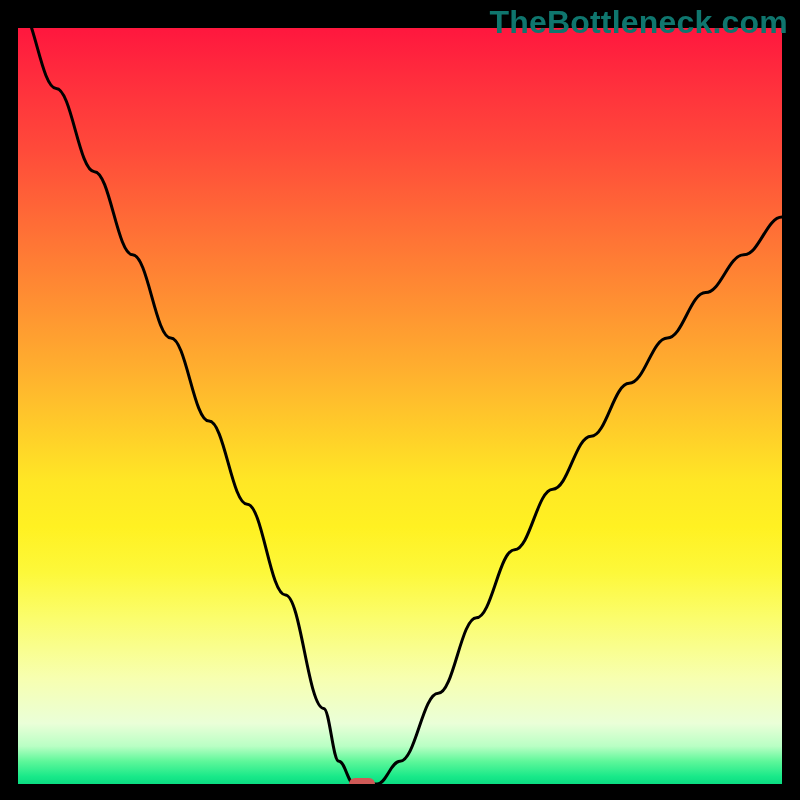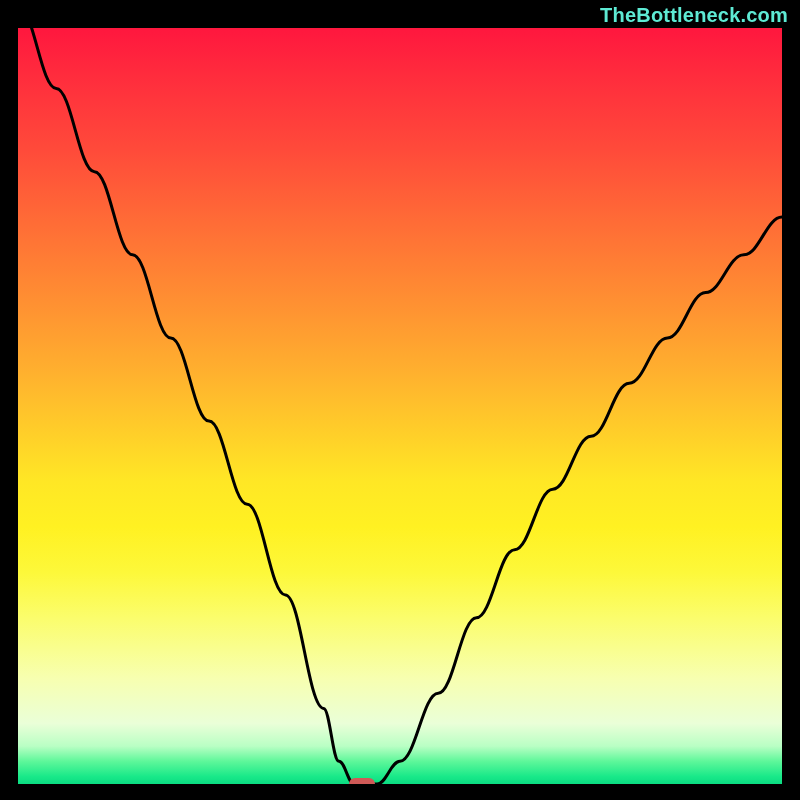--- a/index.html
+++ b/index.html
@@ -14,22 +14,22 @@
   .stage {
     position: relative;
     width: 800px;
     height: 800px;
     background: #000000;
   }
   .watermark {
     position: absolute;
     top: 4px;
     right: 12px;
-    color: #5eead4;
-    font-size: 20px;
+    color: #0f766e;
+    font-size: 32px;
     font-weight: 600;
     letter-spacing: 0.2px;
     user-select: none;
     z-index: 5;
   }
   .plot-area {
     position: absolute;
     left: 18px;
     top: 28px;
     width: 764px;

